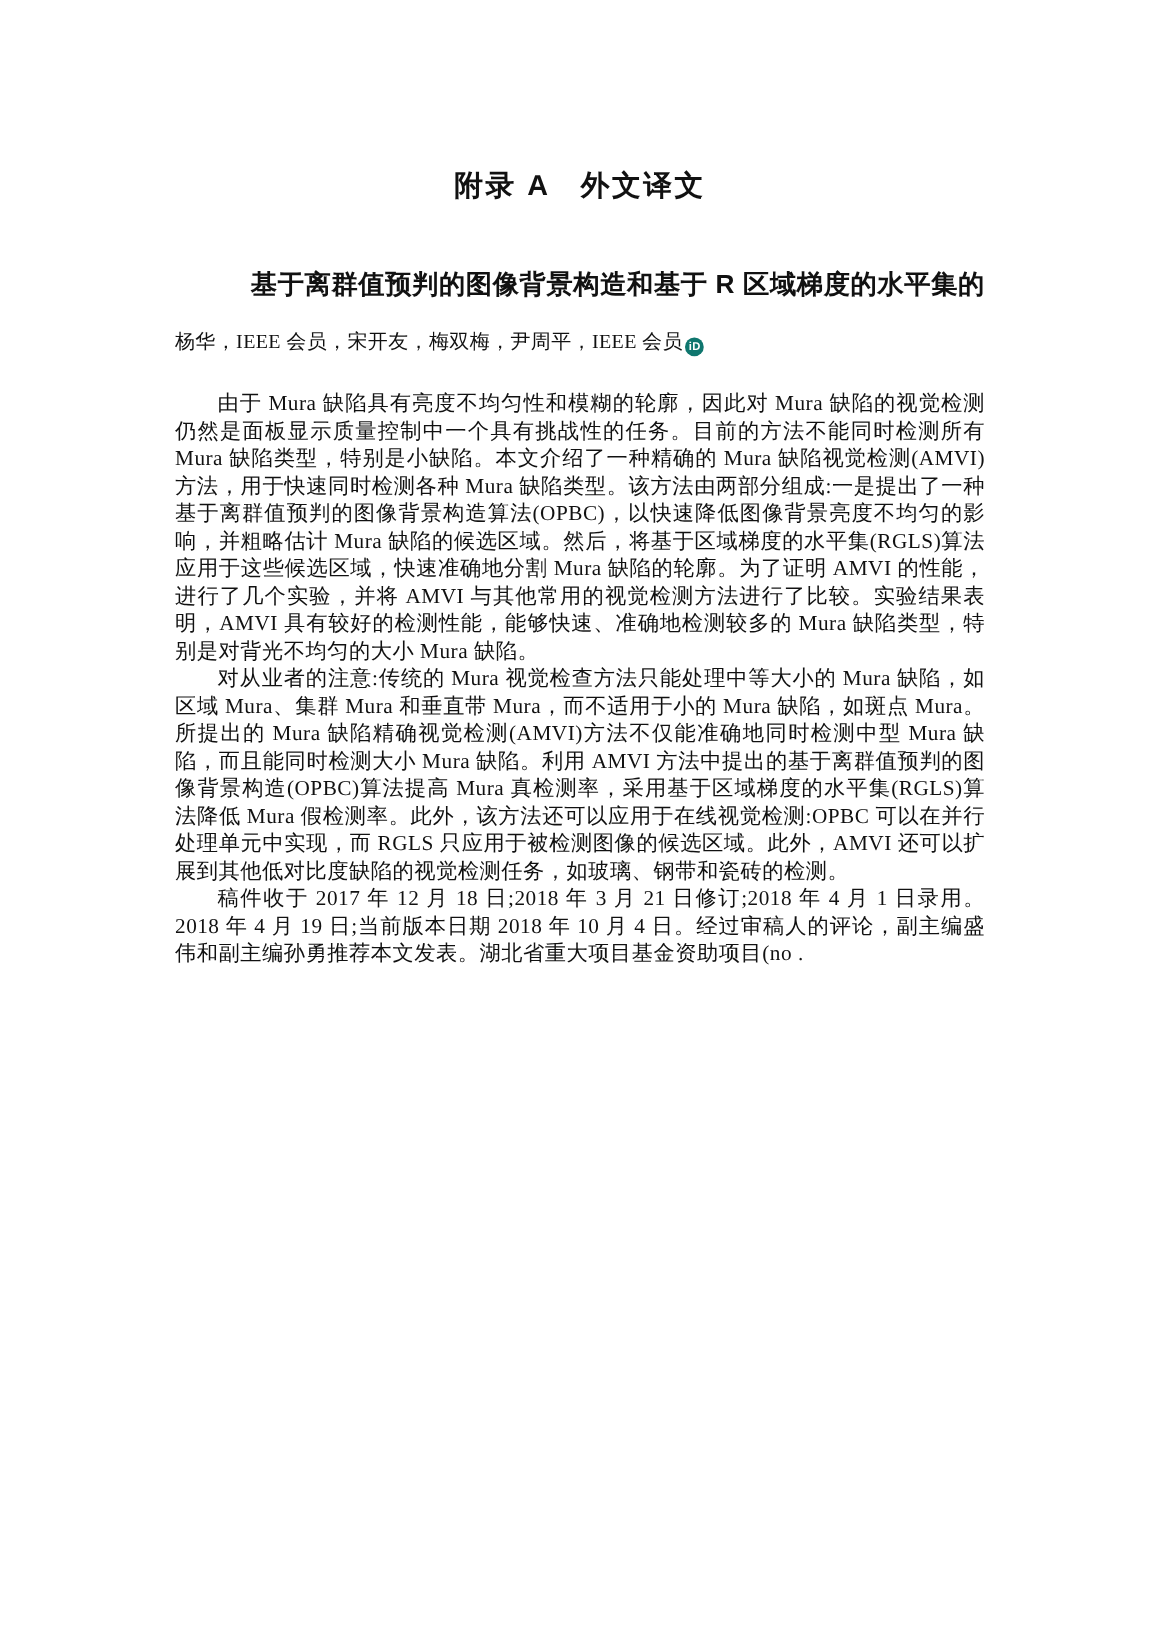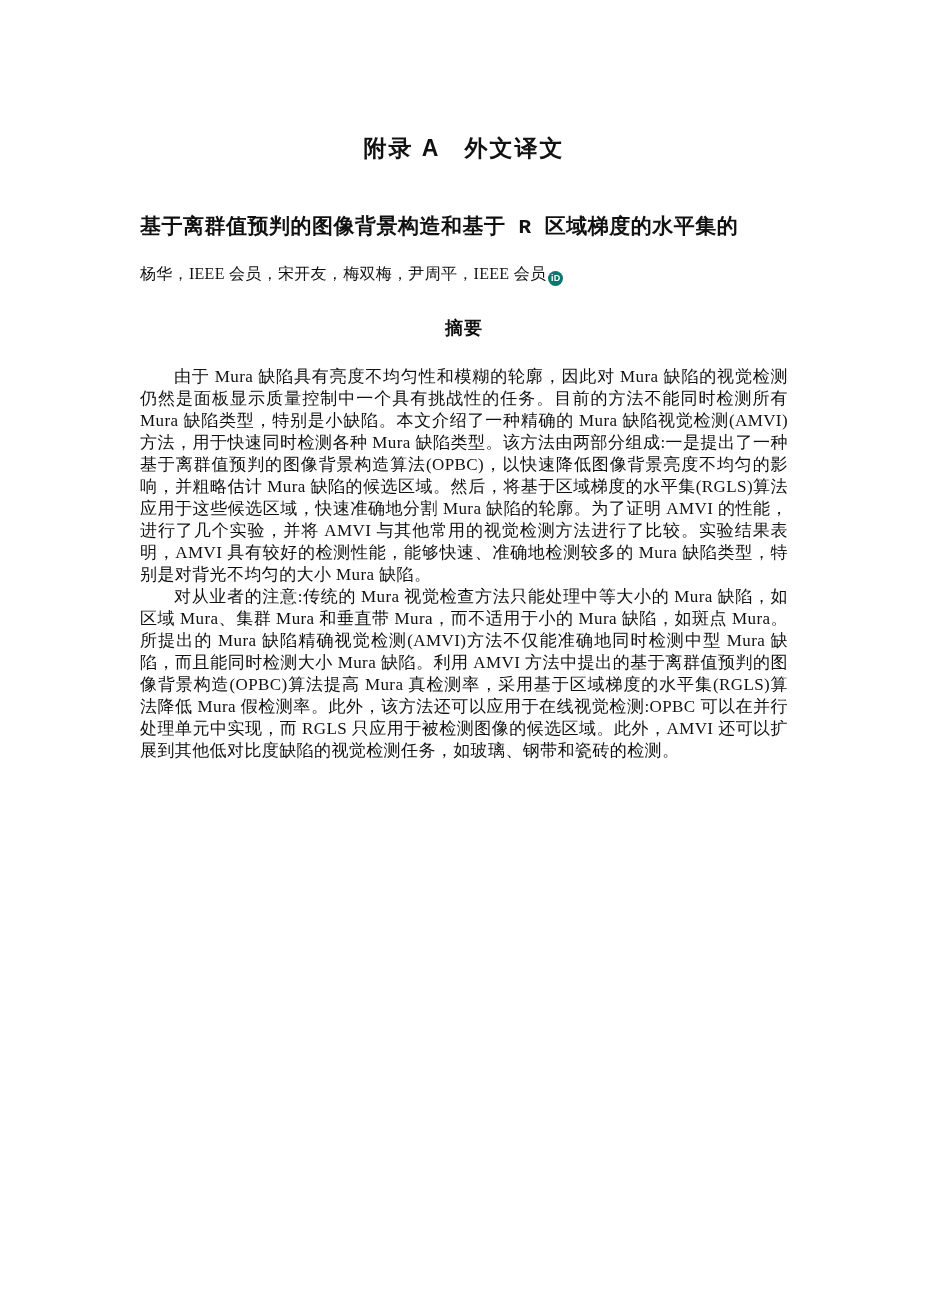--- a/index.html
+++ b/index.html
@@ -21,25 +21,25 @@
   .appendix-title {
     text-align: center;
     font-family: "Liberation Sans", "DejaVu Sans", sans-serif;
     font-size: 23px;
     font-weight: 700;
     letter-spacing: 2px;
     line-height: 1.1;
   }
   .paper-title {
     margin-top: 46px;
-    font-family: Liberation Mono, monospace;
+    font-family: Liberation Sans, sans-serif;
     font-size: 21px;
     font-weight: 700;
     line-height: 42px;
-    text-align: left;
+    text-align: right;
     letter-spacing: 0.5px;
   }
   .authors {
     margin-top: 13px;
     font-size: 16px;
     line-height: 24px;
     letter-spacing: 0.3px;
     white-space: nowrap;
   }
   .orcid {
@@ -83,20 +83,20 @@
 <div class="page">
 
   <h1 class="appendix-title">附录 A　外文译文</h1>
 
   <h2 class="paper-title"><span>基于离群值预判的图像背景构造和基于 R 区域梯度的水平集的</span><br></h2>
 
   <div class="authors">
     <span>杨华，IEEE 会员，宋开友，梅双梅，尹周平，IEEE 会员</span><span class="orcid">iD</span>
   </div>
 
-  <h3 class="abstract-heading">摘要</h3>
 
   <div class="body-text">
     <p class="body-para">由于 Mura 缺陷具有亮度不均匀性和模糊的轮廓，因此对 Mura 缺陷的视觉检测仍然是面板显示质量控制中一个具有挑战性的任务。目前的方法不能同时检测所有 Mura 缺陷类型，特别是小缺陷。本文介绍了一种精确的 Mura 缺陷视觉检测(AMVI)方法，用于快速同时检测各种 Mura 缺陷类型。该方法由两部分组成:一是提出了一种基于离群值预判的图像背景构造算法(OPBC)，以快速降低图像背景亮度不均匀的影响，并粗略估计 Mura 缺陷的候选区域。然后，将基于区域梯度的水平集(RGLS)算法应用于这些候选区域，快速准确地分割 Mura 缺陷的轮廓。为了证明 AMVI 的性能，进行了几个实验，并将 AMVI 与其他常用的视觉检测方法进行了比较。实验结果表明，AMVI 具有较好的检测性能，能够快速、准确地检测较多的 Mura 缺陷类型，特别是对背光不均匀的大小 Mura 缺陷。</p>
     <p class="body-para">对从业者的注意:传统的 Mura 视觉检查方法只能处理中等大小的 Mura 缺陷，如区域 Mura、集群 Mura 和垂直带 Mura，而不适用于小的 Mura 缺陷，如斑点 Mura。所提出的 Mura 缺陷精确视觉检测(AMVI)方法不仅能准确地同时检测中型 Mura 缺陷，而且能同时检测大小 Mura 缺陷。利用 AMVI 方法中提出的基于离群值预判的图像背景构造(OPBC)算法提高 Mura 真检测率，采用基于区域梯度的水平集(RGLS)算法降低 Mura 假检测率。此外，该方法还可以应用于在线视觉检测:OPBC 可以在并行处理单元中实现，而 RGLS 只应用于被检测图像的候选区域。此外，AMVI 还可以扩展到其他低对比度缺陷的视觉检测任务，如玻璃、钢带和瓷砖的检测。</p>
+    <p class="body-para">稿件收于 2017 年 12 月 18 日;2018 年 3 月 21 日修订;2018 年 4 月 1 日录用。2018 年 4 月 19 日;当前版本日期 2018 年 10 月 4 日。经过审稿人的评论，副主编盛伟和副主编孙勇推荐本文发表。湖北省重大项目基金资助项目(no .</p>
   </div>
 
 </div>
 
 </body></html>

